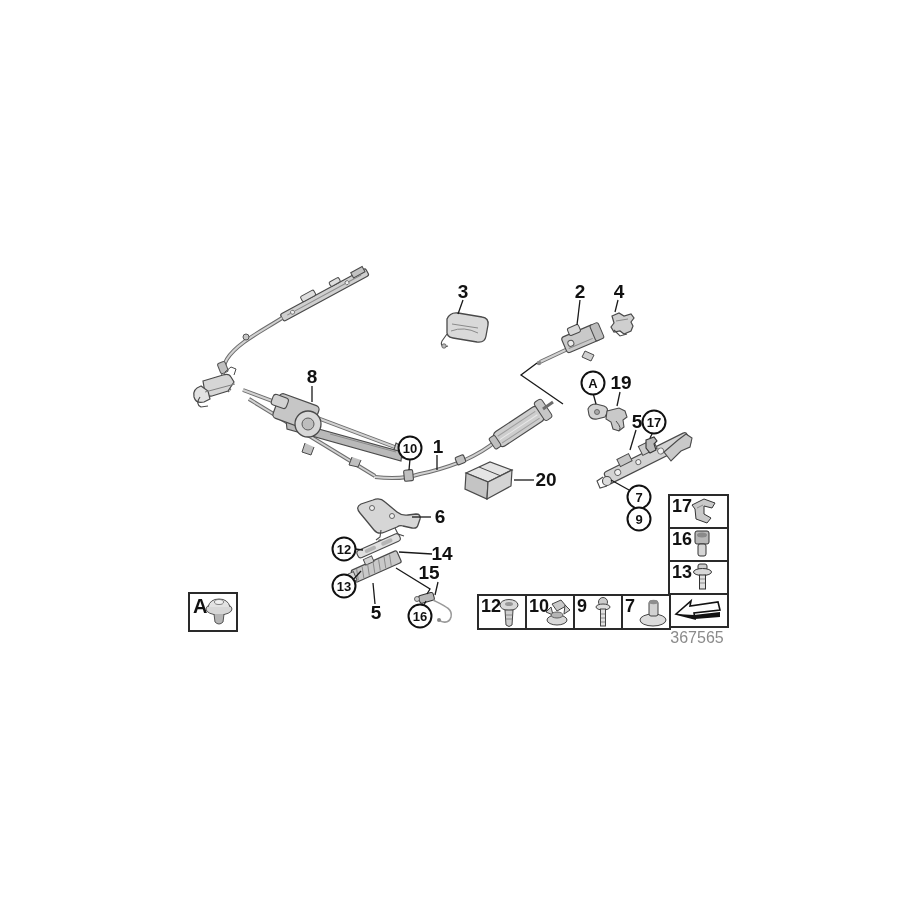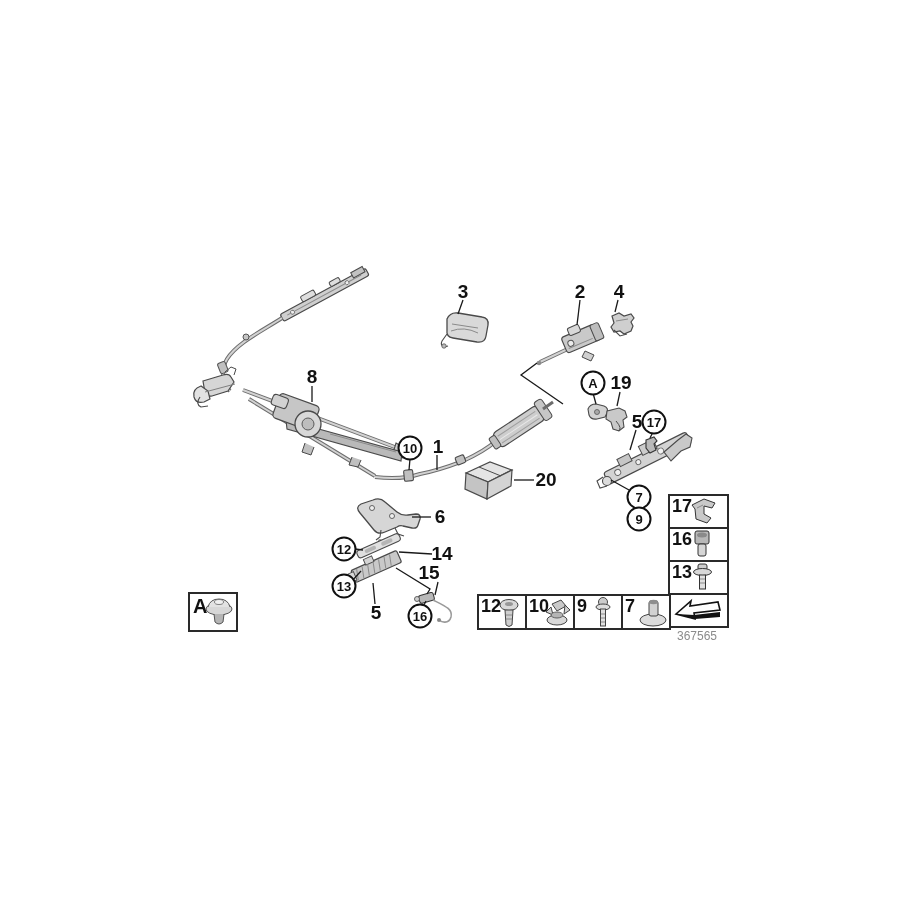--- a/index.html
+++ b/index.html
@@ -16,21 +16,21 @@
         background:#fff;}
   .abox .a-letter{position:absolute;left:3px;top:1px;font-weight:bold;font-size:20px;color:#111;}
   .rtable{position:absolute;left:668px;top:494px;width:57px;border:2px solid #2a2a2a;background:#fff;}
   .rtable .row{position:relative;height:31px;border-top:2px solid #2a2a2a;}
   .rtable .row:first-child{border-top:none;}
   .btable{position:absolute;left:477px;top:594px;height:32px;display:flex;border:2px solid #2a2a2a;
           background:#fff;}
   .btable .cell{position:relative;width:46px;height:32px;border-left:2px solid #2a2a2a;}
   .btable .cell:first-child{border-left:none;}
   .cellnum{position:absolute;left:2px;top:0px;font-weight:bold;font-size:18px;color:#111;z-index:2;}
-  .docnum{position:absolute;left:664px;top:629px;width:66px;text-align:center;font-size:12px;
+  .docnum{position:absolute;left:664px;top:629px;width:66px;text-align:center;font-size:16px;
           color:#8b8b8b;}
 </style>
 </head>
 <body>
 
 <div id="canvas">
 
   <svg width="900" height="900" viewBox="0 0 900 900">
 
     <g transform="rotate(-28.5 282 318)">

